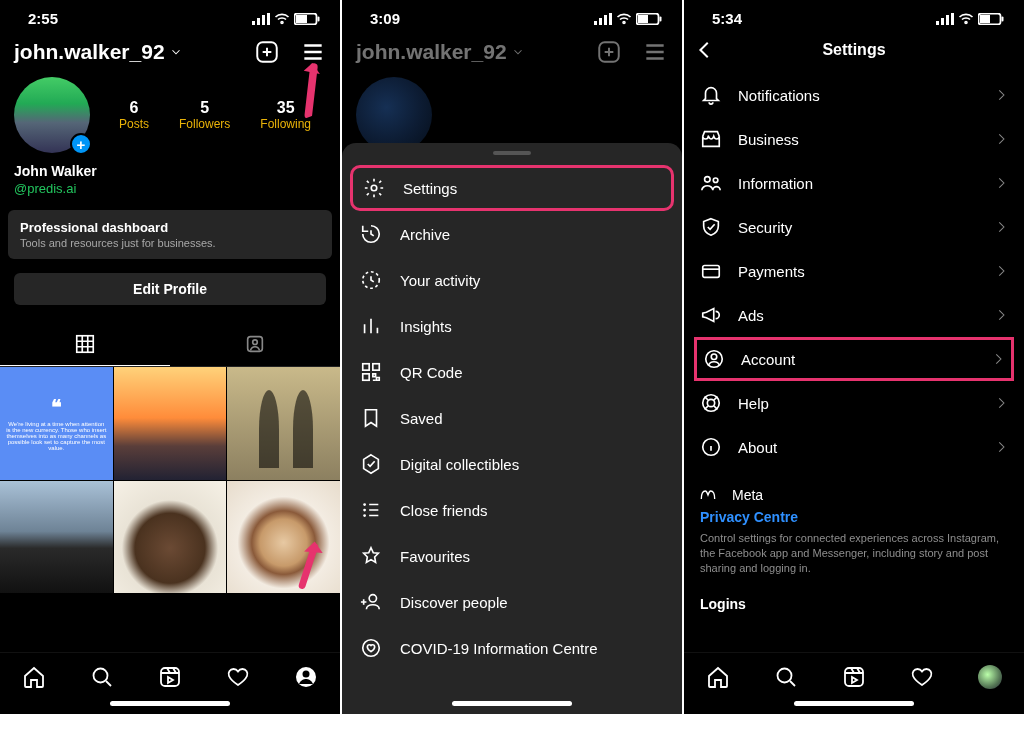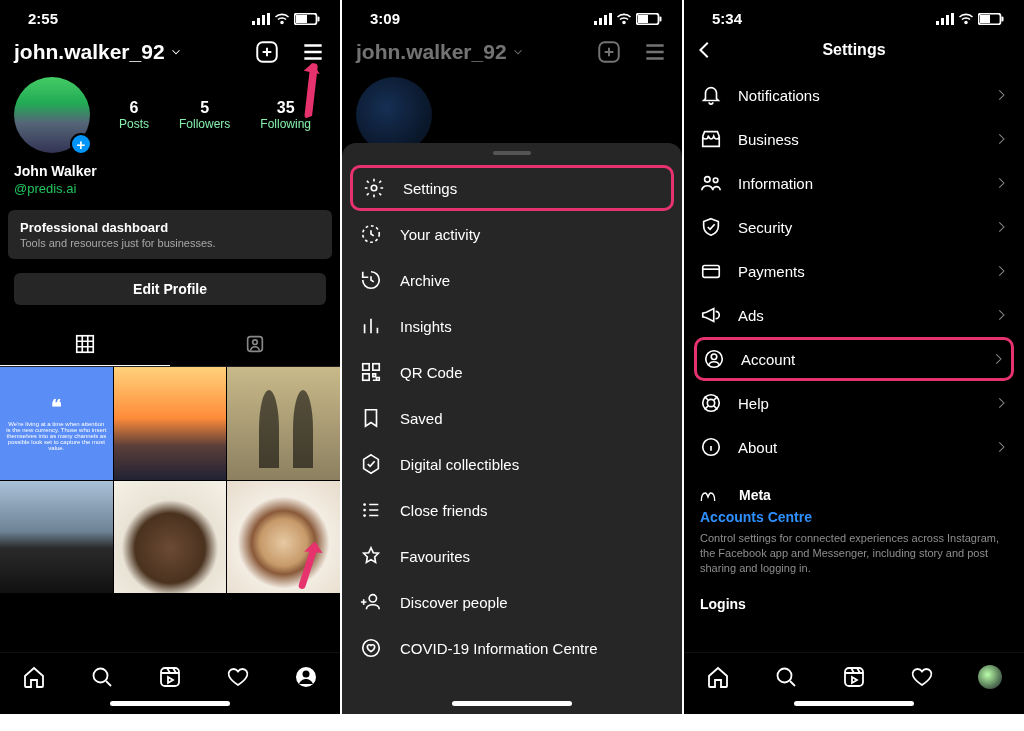--- a/index.html
+++ b/index.html
@@ -12,21 +12,21 @@
   
   .p1-header { display: flex; justify-content: space-between; align-items: center; padding: 8px 14px 8px 14px; }
   .p1-username { font-size: 21px; font-weight: 700; display: flex; align-items: center; gap: 4px; }
   .p1-header-actions { display: flex; align-items: center; gap: 20px; position: relative; }
   .pointer-arrow { position: absolute; color:#e6336e; top: 22px; right:-7px; transform: rotate(-20deg); pointer-events:none;}
   .p1-stats-row { display: flex; align-items: center; padding: 4px 14px 4px 14px; gap: 6px; }
   .avatar-lg { width: 76px; height: 76px; border-radius: 50%; background: linear-gradient(180deg,#4c6 0%, #2a5 35%, #567 60%, #335 100%); position: relative; flex-shrink: 0; }
   .avatar-plus { position:absolute; right:-2px; bottom:-2px; width:22px; height:22px; background:#0095f6; border-radius:50%; border:2px solid #000; display:flex; align-items:center; justify-content:center; font-size:15px; font-weight:700; color:#fff; }
   .stats { flex: 1; display: flex; justify-content: space-around; text-align: center; margin-left:8px;}
   .stat-num { font-size: 16px; font-weight: 700; }
-  .stat-label { font-size: 12px; color: #86efac; }
+  .stat-label { font-size: 12px; color: #eab308; }
   .p1-name { padding: 6px 14px 2px 14px; font-size: 14px; font-weight: 600; }
   .p1-handle { padding: 0px 14px 10px 14px; font-size: 13px; color: #22c55e; }
   .pro-dash { margin: 4px 8px; background:#262626; border-radius:6px; padding:10px 12px; }
   .pro-dash-title { font-size:13px; font-weight:600; }
   .pro-dash-sub { font-size:11px; color:#a8a8a8; margin-top:2px; }
   .edit-btn { margin: 10px 14px; background:#262626; border-radius:6px; padding:8px; text-align:center; font-size:14px; font-weight:600; }
   .tabs { display:flex; border-bottom:1px solid #222; margin-top:8px;}
   .tab { flex:1; display:flex; justify-content:center; padding:10px 0;}
   .tab.active { border-bottom:1px solid #fff;}
   .grid { display:grid; grid-template-columns:1fr 1fr 1fr; gap:1px; }
@@ -58,23 +58,23 @@
   .highlight.settings { margin:2px 8px 0 8px;}
 
   
   .p3-header { display:flex; align-items:center; justify-content:center; padding:10px 14px; position:relative;}
   .p3-back { position:absolute; left:10px; }
   .p3-title { font-size:16px; font-weight:600;}
   .settings-list { padding:4px 0;}
   .s-item { display:flex; align-items:center; gap:16px; padding:11px 16px; font-size:15px;}
   .s-item .ico { width:22px; display:flex; justify-content:center; }
   .s-chevron { margin-left:auto; color:#888; }
-  .s-highlight { border:3px solid #e6336e; border-radius:10px; margin:0 10px; padding:8px 6px 8px 6px;}
+  .s-highlight { border:3px solid #e6336e; border-radius:0; margin:0 10px; padding:8px 6px 8px 6px;}
   .meta-block { padding:14px 16px 8px 16px;}
-  .meta-logo { font-size:14px; font-weight:700; display:flex; align-items:flex-end; gap:23px;}
+  .meta-logo { font-size:14px; font-weight:400; display:flex; align-items:center; gap:16px;}
   .acct-centre { color:#2f90ff; font-size:14px; font-weight:600; margin-top:6px;}
   .meta-desc { font-size:11px; color:#8e8e8e; margin-top:6px; line-height:1.35;}
   .logins-hdr { padding:12px 16px 4px 16px; font-size:14px; font-weight:600;}
   .mini-avatar { width:24px; height:24px; border-radius:50%; background:radial-gradient(circle at 40% 40%, #bfa, #575 60%, #223 100%);}
 
   svg { stroke:#fff; fill:none; stroke-width:1.8; }
 </style>
 </head>
 <body>
 
@@ -257,34 +257,34 @@
             <svg width="22" height="22" viewBox="0 0 24 24">
               <circle cx="12" cy="12" r="3"></circle>
               <path d="M12 2v3M12 19v3M4.2 4.2l2.1 2.1M17.7 17.7l2.1 2.1M2 12h3M19 12h3M4.2 19.8l2.1-2.1M17.7 6.3l2.1-2.1"></path>
             </svg>
           </span>
         <span>Settings</span>
       </div>
       <div class="menu-item">
         <span class="ico">
             <svg width="22" height="22" viewBox="0 0 24 24">
+              <path d="M3 12a9 9 0 109-9"></path>
+              <path d="M3 3v6h6M12 8v4l3 2"></path>
+            </svg>
+          </span>
+        <span>Archive</span>
+      </div>
+      <div class="menu-item">
+        <span class="ico">
+            <svg width="22" height="22" viewBox="0 0 24 24">
               <circle cx="12" cy="12" r="9" stroke-dasharray="3 3"></circle>
               <path d="M12 8v4l3 2"></path>
             </svg>
           </span>
         <span>Your activity</span>
-      </div>
-      <div class="menu-item">
-        <span class="ico">
-            <svg width="22" height="22" viewBox="0 0 24 24">
-              <path d="M3 12a9 9 0 109-9"></path>
-              <path d="M3 3v6h6M12 8v4l3 2"></path>
-            </svg>
-          </span>
-        <span>Archive</span>
       </div>
       <div class="menu-item">
         <span class="ico">
             <svg width="22" height="22" viewBox="0 0 24 24">
               <path d="M5 20V10M12 20V4M19 20v-6"></path>
             </svg>
           </span>
         <span>Insights</span>
       </div>
       <div class="menu-item">
@@ -499,21 +499,21 @@
     </div>
   </div>
 
   <div class="meta-block">
     <div class="meta-logo">
       <svg width="16" height="12" viewBox="0 0 24 16">
           <path d="M2 14C2 6 5 2 8 2c2 0 3 3 4 6 1-3 2-6 4-6 3 0 6 4 6 12" stroke="#fff" stroke-width="2" fill="none"></path>
         </svg>
       <span>Meta</span>
     </div>
-    <div class="acct-centre">Accounts Centre</div>
+    <div class="acct-centre">Privacy Centre</div>
     <div class="meta-desc">Control settings for connected experiences across Instagram, the Facebook app and Messenger, including story and post sharing and logging in.</div>
   </div>
 
   <div class="logins-hdr">Logins</div>
 
   <div class="nav-bar">
     <svg width="24" height="24" viewBox="0 0 24 24">
         <path d="M3 11l9-8 9 8v10a1 1 0 01-1 1h-5v-7h-6v7H4a1 1 0 01-1-1V11z"></path>
       </svg>
     <svg width="24" height="24" viewBox="0 0 24 24">

